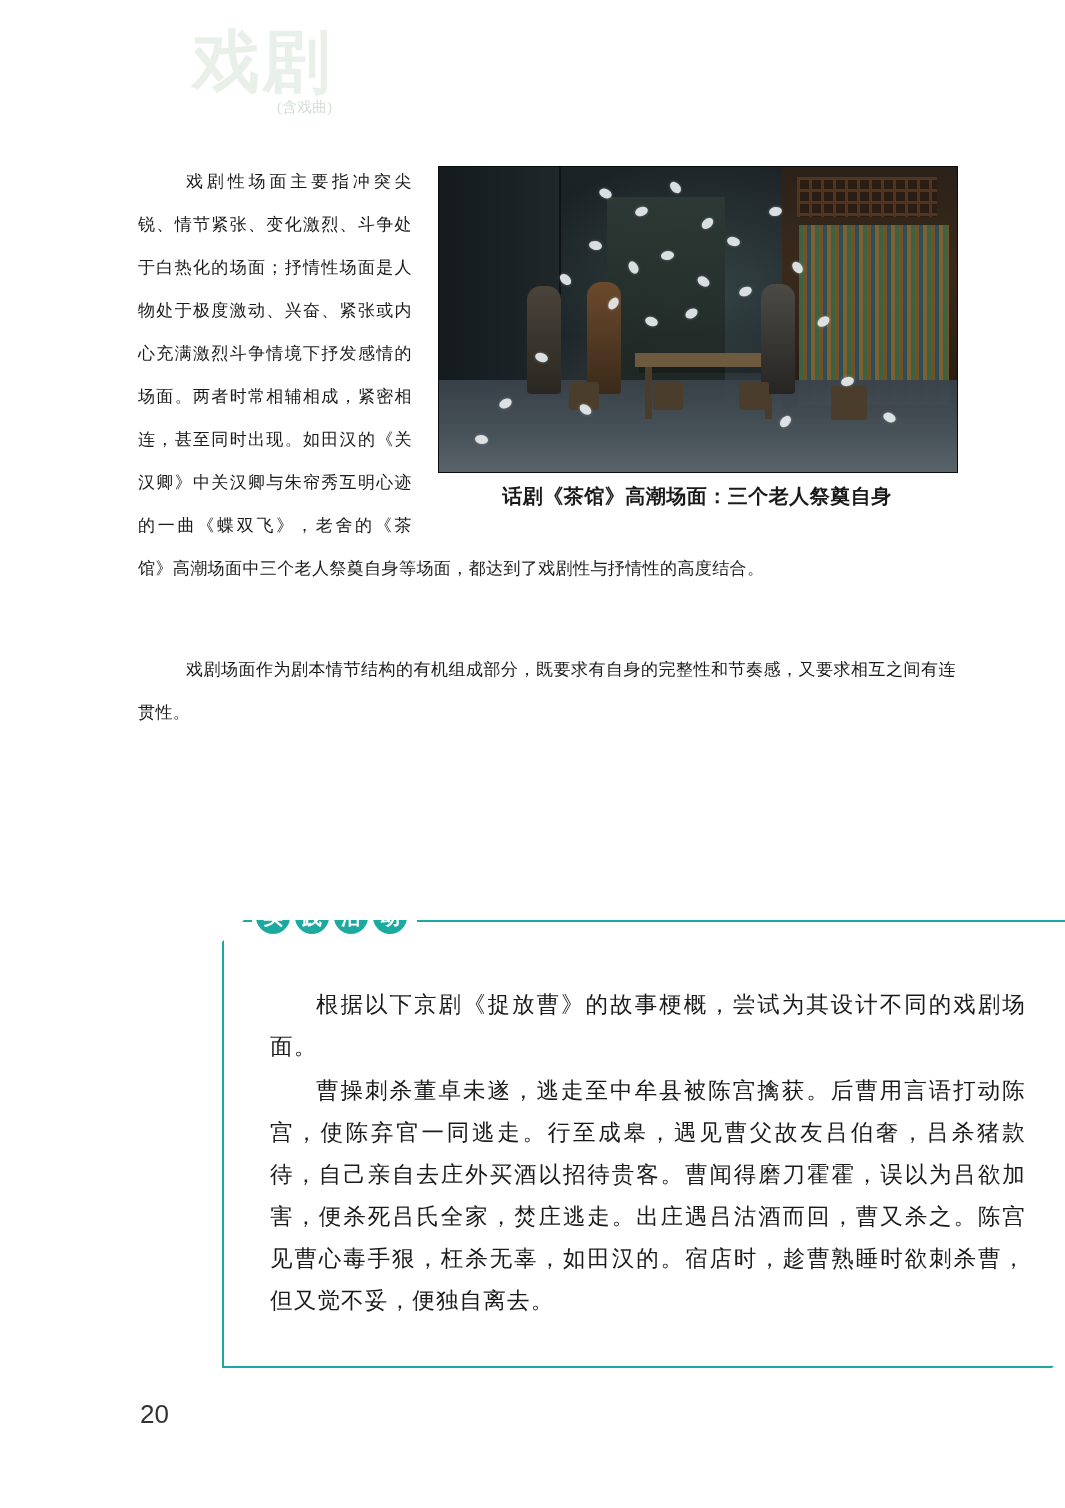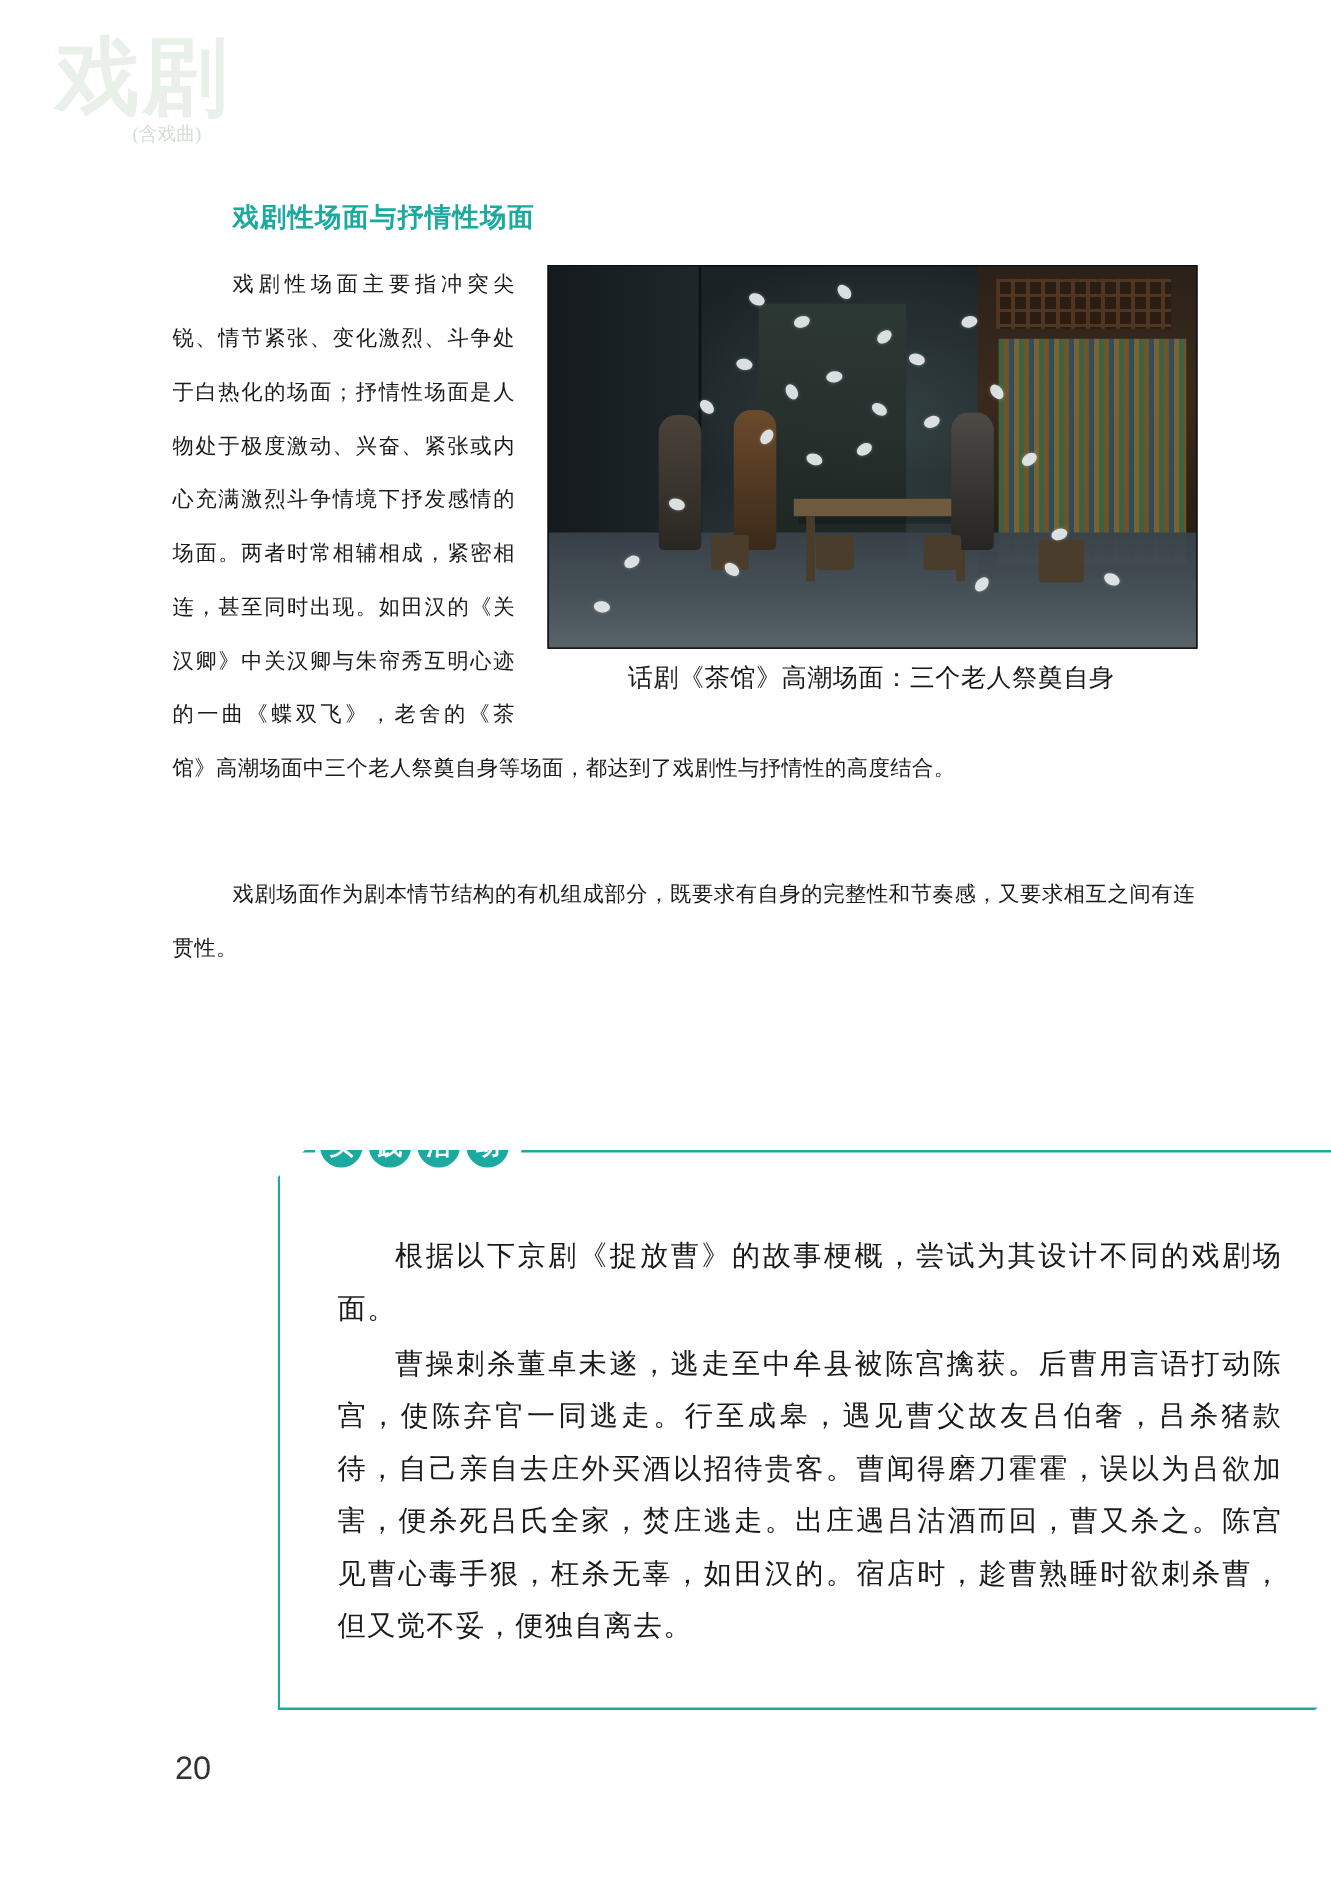--- a/index.html
+++ b/index.html
@@ -12,23 +12,24 @@
     background: #ffffff;
     font-family: "Liberation Serif", "DejaVu Serif", serif;
     position: relative;
     overflow: hidden;
   }
 
   
   .page-header {
     position: absolute;
     top: 28px;
-    left: 44px;
+    left: 72px;
     width: 260px;
     height: 110px;
+    text-align: right;
   }
   .header-logo {
     font-family: "Liberation Serif", serif;
     font-size: 68px;
     font-weight: bold;
     color: #e9efe9;
     letter-spacing: 2px;
     line-height: 1;
     user-select: none;
   }
@@ -68,20 +69,21 @@
   }
   p.indent {
     text-indent: 48px;
   }
 
   
   .figure {
     float: right;
     width: 518px;
     margin: 6px 0 8px 26px;
+    font-weight: bold;
   }
   .figure-photo {
     width: 518px;
     height: 305px;
     position: relative;
     overflow: hidden;
     background: #0d1114;
     border: 1px solid #0b0e10;
   }
   
@@ -235,21 +237,20 @@
 </head>
 <body>
 
 <div class="page-header">
   <div class="header-logo">戏剧</div>
   <div class="header-sub">(含戏曲)</div>
 </div>
 
 <div class="content">
 
-  <h2 class="section-title">戏剧性场面与抒情性场面</h2>
 
   <figure class="figure">
     <div class="figure-photo">
       <div class="photo-bg"></div>
       <div class="photo-wall-left"></div>
       <div class="photo-center-panel"></div>
       <div class="photo-wall-right"></div>
       <div class="photo-lattice"></div>
       <div class="photo-screen"></div>
       <div class="photo-floor"></div>

